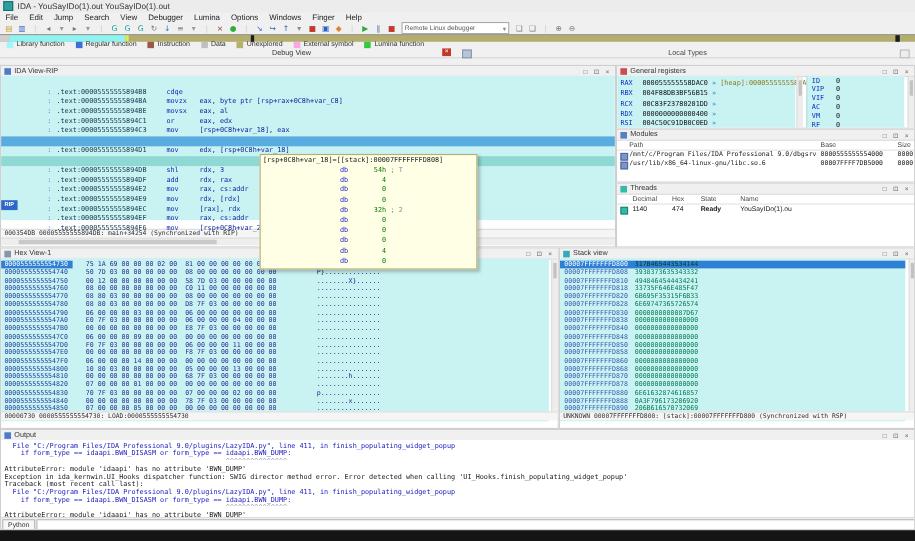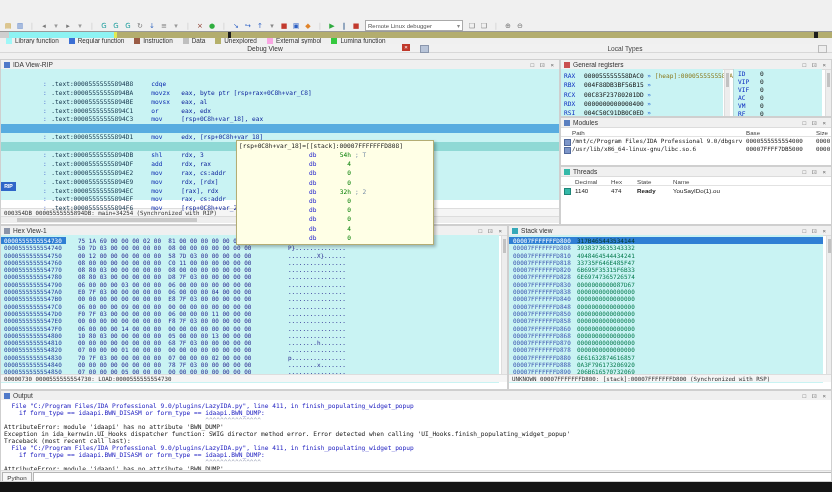--- a/index.html
+++ b/index.html
@@ -158,21 +158,49 @@
   .trow{height:9.2px;line-height:9.2px;font-size:6.2px;white-space:pre;}
   .trow .tkw{display:inline-block;width:14px;margin-left:72px;color:#2222cc;}
   .trow .tval{display:inline-block;width:28px;text-align:right;color:#007d00;}
   .trow .tcm{color:#7a8fa8;padding-left:4px;}
 </style>
 </head>
 <body>
 
 <div id="app">
 
-
+  <div id="titlebar">
+    <div id="app-icon"></div>
+    <span id="title-text">IDA - YouSayIDo(1).out YouSayIDo(1).out</span>
+  </div>
+
+  <div id="menubar">
+
+      <span class="menu-item">File</span>
+
+      <span class="menu-item">Edit</span>
+
+      <span class="menu-item">Jump</span>
+
+      <span class="menu-item">Search</span>
+
+      <span class="menu-item">View</span>
+
+      <span class="menu-item">Debugger</span>
+
+      <span class="menu-item">Lumina</span>
+
+      <span class="menu-item">Options</span>
+
+      <span class="menu-item">Windows</span>
+
+      <span class="menu-item">Finger</span>
+
+      <span class="menu-item">Help</span>
+    </div>
 
   <div id="toolbar">
     <span style="display:flex;align-items:center;">
 
         <span class="tb-icon" style="color: rgb(202, 162, 60);">▤</span>
 
         <span class="tb-icon" style="color: rgb(63, 111, 196);">▥</span>
 
         <span class="tb-icon" style="color: rgb(204, 204, 204);">|</span>
 

